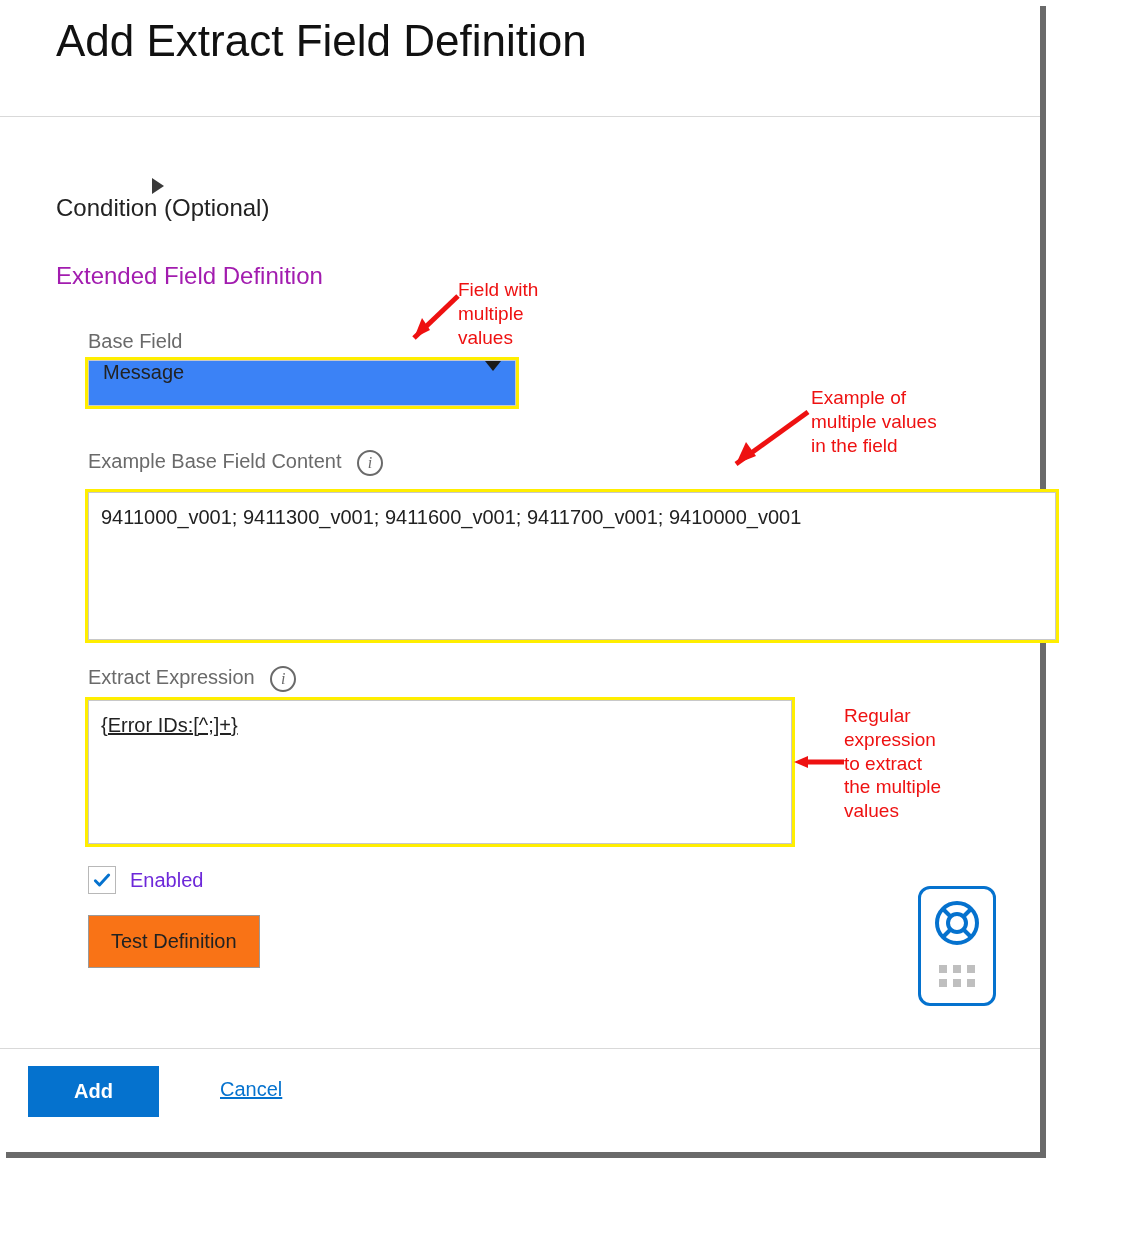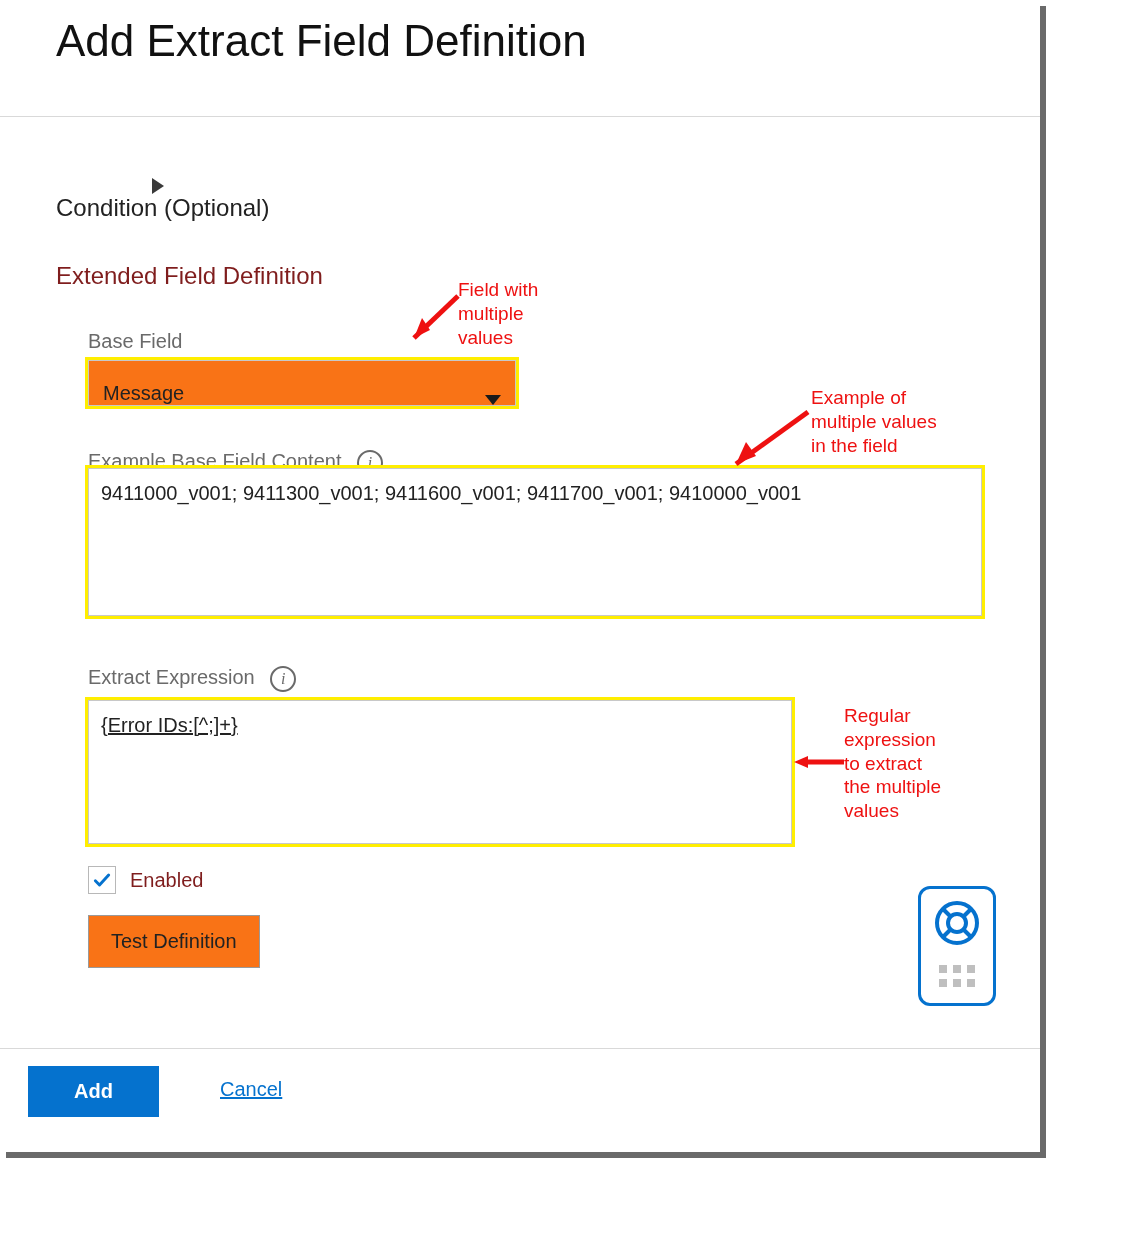--- a/index.html
+++ b/index.html
@@ -56,21 +56,21 @@
     width:0; height:0;
     border-top:8px solid transparent;
     border-bottom:8px solid transparent;
     border-left:12px solid #3a3a3a;
     margin-right:10px;
   }
   .section-title {
     position:absolute;
     left:56px; top:262px;
     font-size:24px;
-    color:#7f1d1d;
+    color:#a21caf;
     font-weight:400;
   }
   .label {
     position:absolute;
     font-size:20px;
     color:var(--muted);
   }
   .label.base { left:88px; top:330px; }
   .label.example { left:88px; top:450px; }
   .label.extract { left:88px; top:666px; }
@@ -90,22 +90,22 @@
     vertical-align:middle;
   }
 
   
   .hl { outline:3px solid var(--yellow); outline-offset:0; }
 
   .select-wrap {
     position:absolute; left:88px; top:360px;
     width:428px; height:46px;
     border:1px solid #c8c8c8;
-    background:#f97316;
-    display:flex; align-items:flex-end; justify-content:space-between;
+    background:#3b82f6;
+    display:flex; align-items:flex-start; justify-content:space-between;
     padding:0 14px;
     font-size:20px;
     color:#222;
     cursor:pointer;
   }
   .select-wrap .caret {
     width:0; height:0;
     border-left:8px solid transparent;
     border-right:8px solid transparent;
     border-top:10px solid #1a1a1a;
@@ -115,28 +115,28 @@
     position:absolute;
     border:1px solid #c8c8c8;
     background:#fff;
     font-size:20px;
     font-family: inherit;
     color:#222;
     padding:10px 12px;
     line-height:1.4;
     resize:none;
   }
-  .ta-example { left:88px; top:468px; width:894px; height:148px; }
+  .ta-example { left:88px; top:492px; width:968px; height:148px; }
   .ta-extract { left:88px; top:700px; width:704px; height:144px;text-decoration:underline; }
 
   
   .chk-row {
     position:absolute; left:88px; top:866px;
     display:flex; align-items:center; gap:14px;
-    font-size:20px; color:#7f1d1d;
+    font-size:20px; color:#6d28d9;
   }
   .chk {
     width:28px; height:28px;
     border:1px solid #b8b8b8;
     display:flex; align-items:center; justify-content:center;
     background:#fff;
     cursor:pointer;
   }
   .chk svg { width:20px; height:20px; }
 

